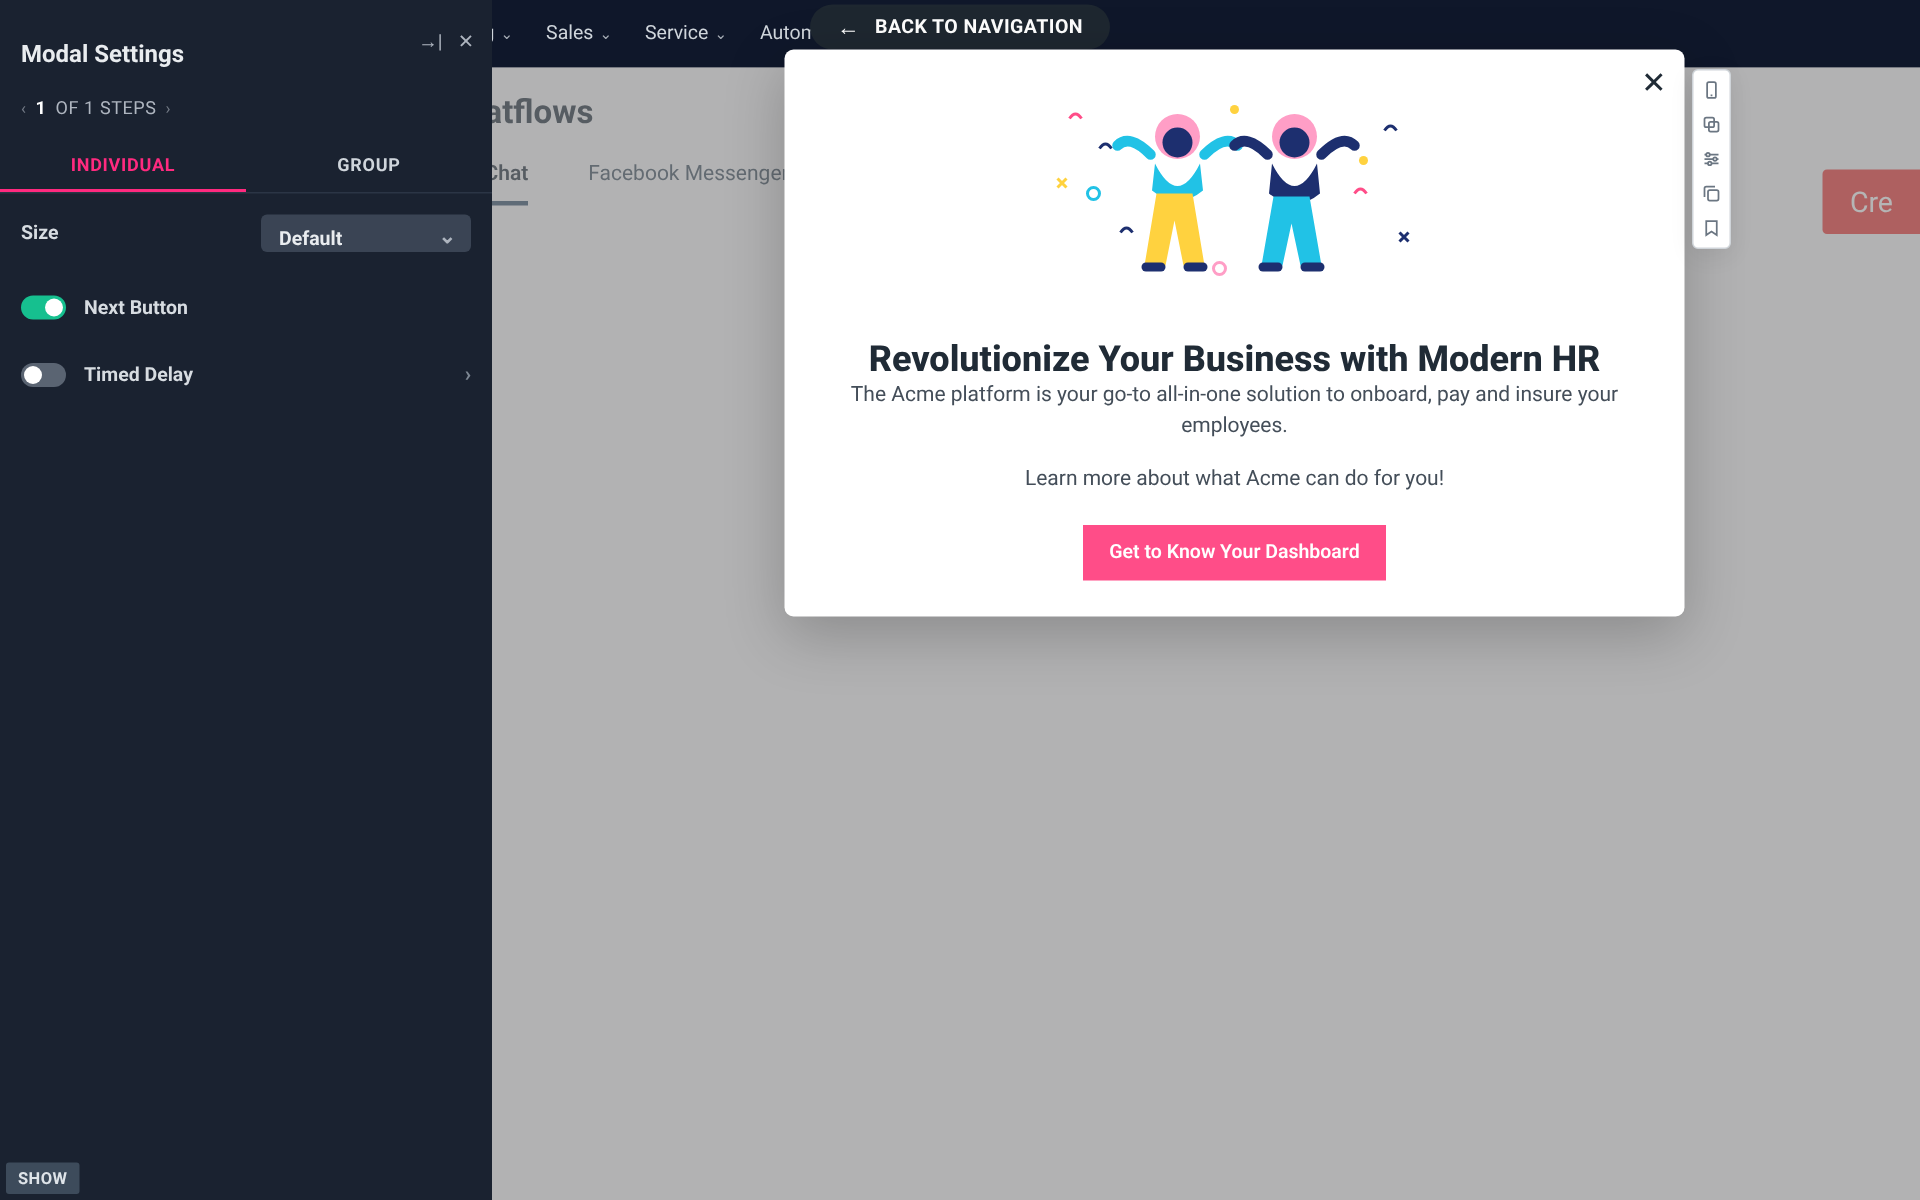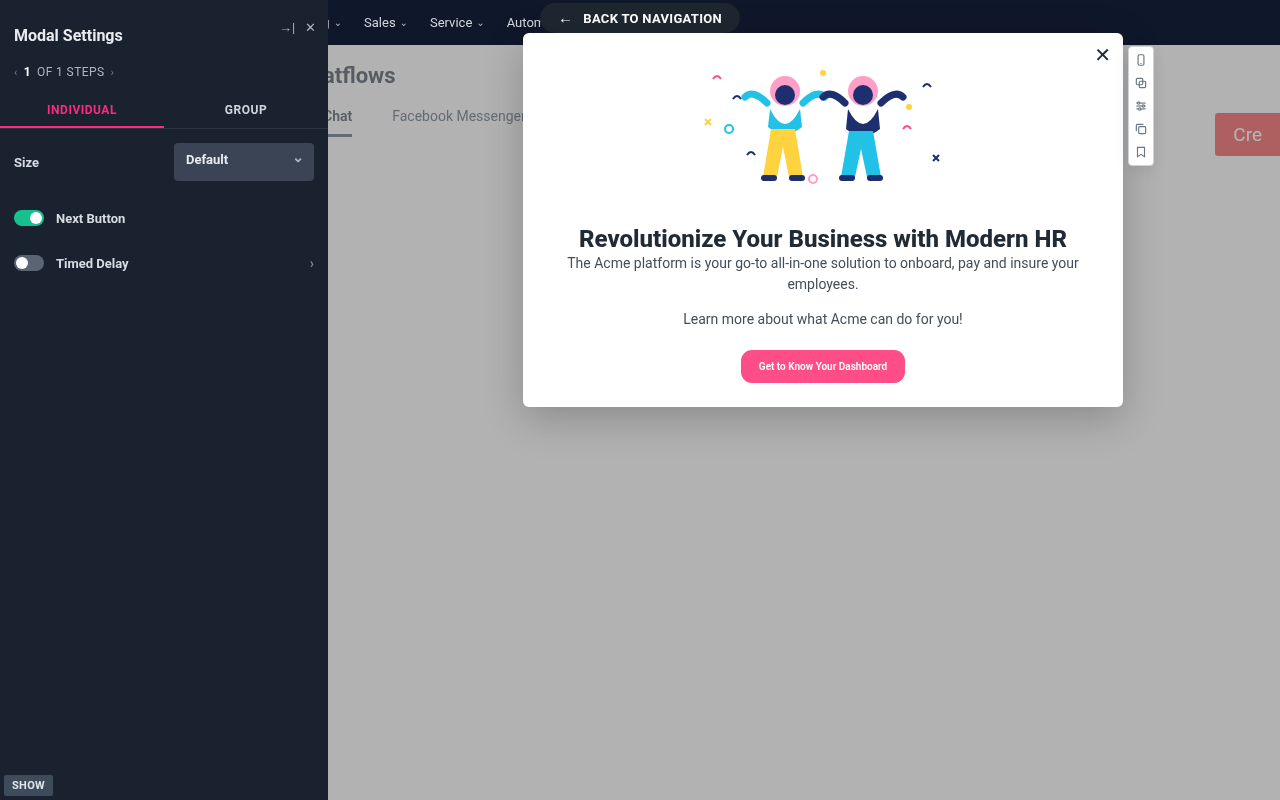--- a/index.html
+++ b/index.html
@@ -68,21 +68,21 @@
   }
   .seg-tab { flex:1; text-align:center; padding:10px 0; color:#cfd5db; cursor:pointer;}
   .seg-tab.active { color:#ff2a7f; }
   .seg-tab.active::after{
     content:""; display:block; height:2px; background:#ff2a7f; margin:9px auto -10px auto; width:100%;
   }
   .row { display:flex; align-items:center; justify-content:space-between; padding:14px 14px; font-size:13px;
          border-bottom:1px solid rgba(255,255,255,0);font-weight:bold;}
   .row-label { color:#d7dce1;}
   .select-ctl {
-    background:#3a4454; border-radius:4px; padding:9px 36px 14px 12px; min-width:140px; color:#e9ecef;
+    background:#3a4454; border-radius:4px; padding:9px 36px 1px 12px; min-width:140px; color:#e9ecef;
     position:relative; font-size:13px;
   }
   .select-ctl::after{
     content:"⌄"; position:absolute; right:10px; top:6px; color:#aeb5bf; font-size:14px;
   }
   .toggle {
     width:30px; height:16px; border-radius:999px; position:relative; background:#5a6472;
   }
   .toggle::after{content:""; position:absolute; width:12px; height:12px; border-radius:50%; background:#fff; top:2px; left:2px; transition:.15s;}
   .toggle.on { background:#16c08f;}
@@ -99,22 +99,22 @@
     position:absolute; z-index:6; top:33px; left:523px; width:600px;
     background:#fff; border-radius:6px; box-shadow:0 12px 40px rgba(0,0,0,.22);
     padding:22px 32px 24px 32px; text-align:center;
   }
   .modal-close { position:absolute; top:10px; right:12px; font-size:20px; color:#202b36; cursor:pointer; font-weight:300;}
   .illus { height:140px; display:flex; align-items:center; justify-content:center; margin:4px 0 26px 0;}
   .illus svg { width:260px; height:140px;}
   .modal h2 { font-size:24px; font-weight:800; color:#202b36; }
   .modal p { font-size:14px; color:#444e59; line-height:1.5; margin-bottom:14px;}
   .modal .cta {
-    display:inline-block; background:#ff4d88; color:#fff; font-weight:600; font-size:10px;
-    padding:11px 18px; border-radius:11px; cursor:pointer; margin-top:6px;
+    display:inline-block; background:#ff4d88; color:#fff; font-weight:600; font-size:13px;
+    padding:11px 18px; border-radius:0; cursor:pointer; margin-top:6px;
   }
   
   .mini-toolbar{
     position:absolute; z-index:7; top:46px; right:126px; width:26px;
     background:#fff; border:1px solid #cfd4d9; border-radius:4px; padding:6px 0;
     display:flex; flex-direction:column; align-items:center; gap:9px;
     box-shadow:0 4px 16px rgba(0,0,0,.08);
   }
   .mini-toolbar .ticon{ width:14px; height:14px; color:#6b7682; cursor:pointer;}
   .mini-toolbar svg { display:block;}

